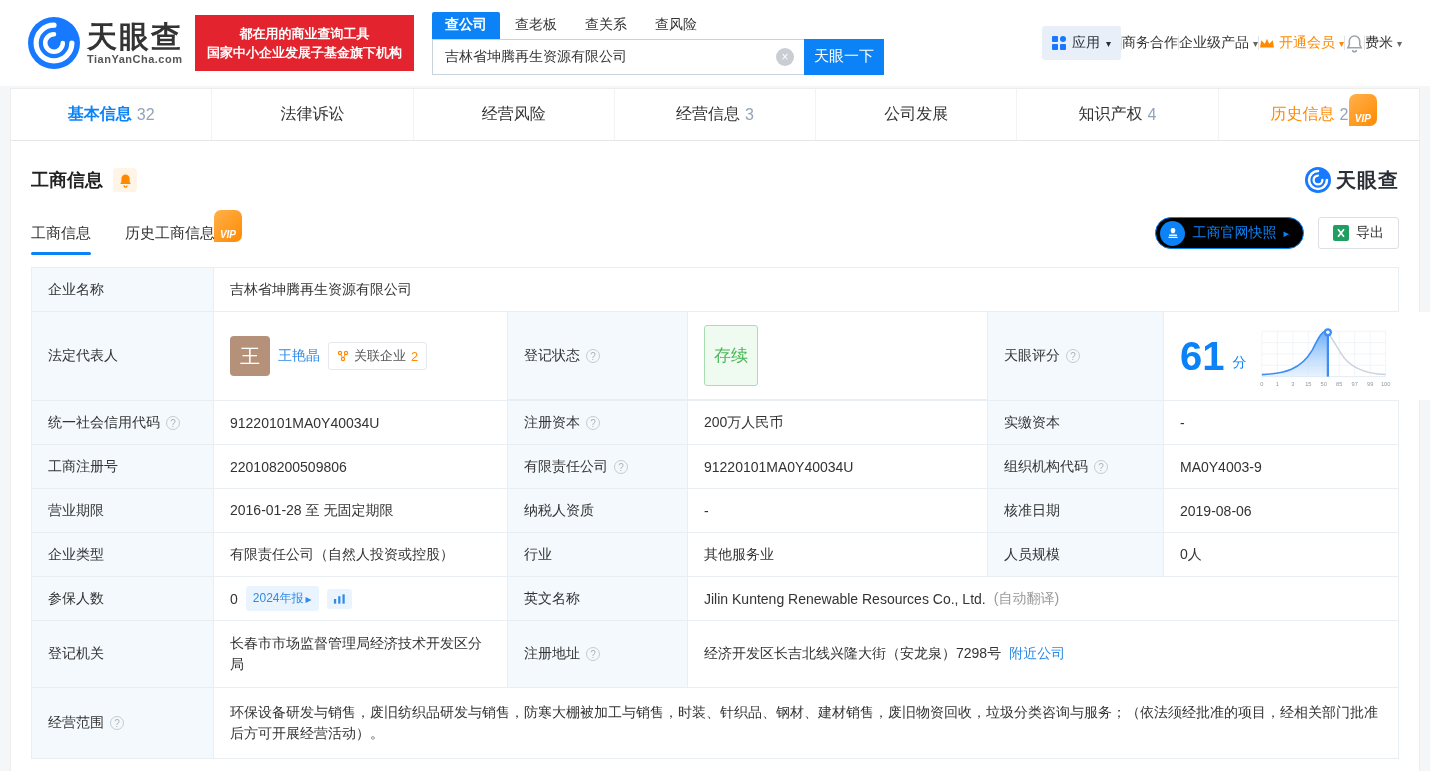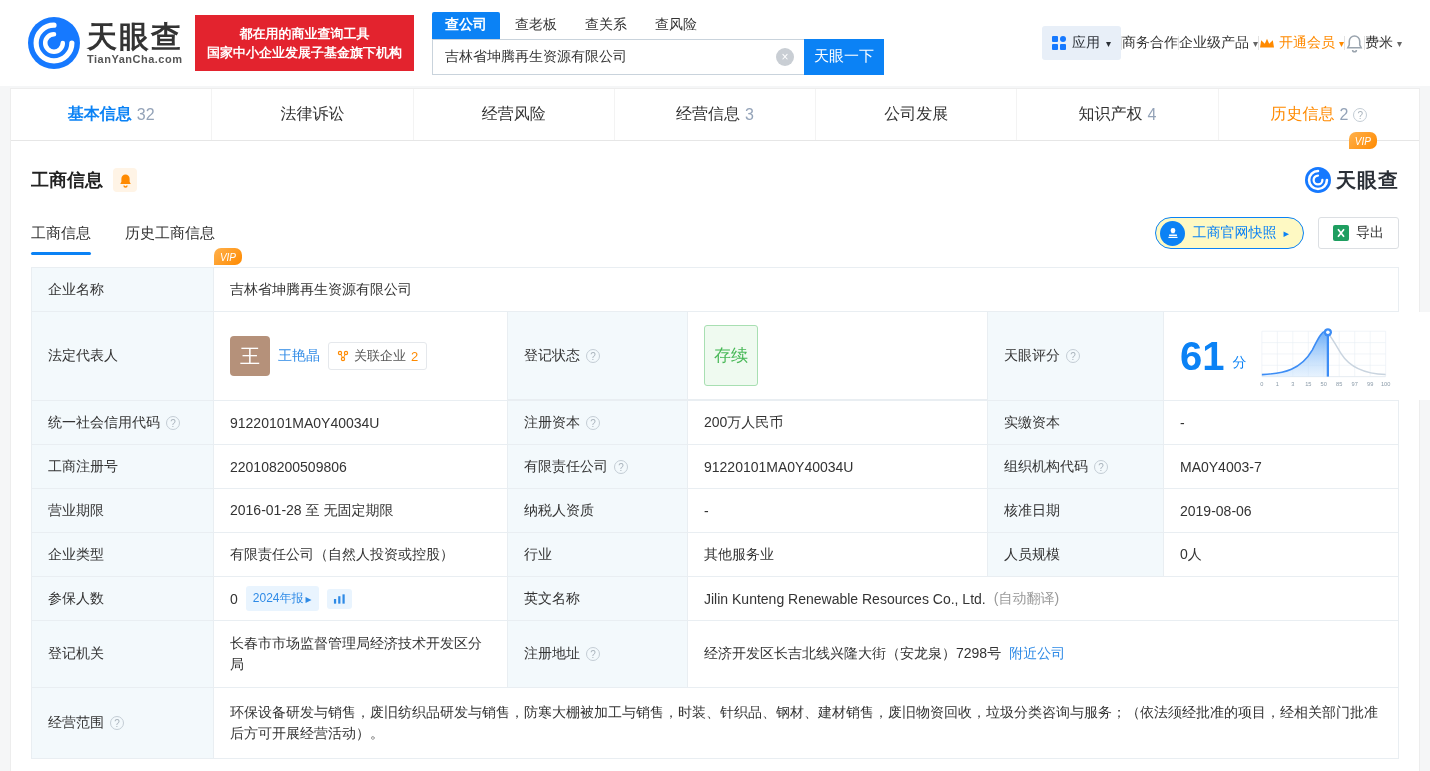--- a/index.html
+++ b/index.html
@@ -68,22 +68,22 @@
   .mtab.hist .mlabel { color: #ff8a00; }
   .mcount { font-size: 16px; color: #94a3b8; }
   .q {
     width: 14px; height: 14px; border: 1px solid #c4cdd5; border-radius: 50%;
     color: #aab4bd; font-size: 10px; line-height: 13px; text-align: center; display: inline-block;
     cursor: pointer; flex: none;
   }
   .tab-vip { position: absolute; top: 5px; right: 42px; }
   .vipbadge {
     background: linear-gradient(135deg,#ffb14d,#ff8a00); color: #fff; font-size: 10px;
-    font-style: italic; font-weight: 400; padding: 4px 6px 2px; border-radius: 7px 7px 7px 0;
-    display: inline-block; line-height: 11px; margin-top: 38px;
+    font-style: italic; font-weight: 700; padding: 19px 6px 2px; border-radius: 7px 7px 7px 0;
+    display: inline-block; line-height: 11px;
   }
   
   .content { padding: 0 20px; }
   .sec-head { display: flex; align-items: center; justify-content: space-between; margin-top: 24px; height: 30px; }
   .sec-left { display: flex; align-items: center; gap: 10px; }
   .sec-left h2 { font-size: 18px; font-weight: 700; color: #222; }
   .bellbox {
     width: 24px; height: 24px; background: #fff4e6; border-radius: 4px;
     display: flex; align-items: center; justify-content: center; cursor: pointer;
   }
@@ -93,21 +93,21 @@
   .subrow { display: flex; align-items: flex-end; justify-content: space-between; margin-top: 18px; height: 42px; }
   .subtabs { display: flex; gap: 34px; align-items: flex-end; }
   .subtab { font-size: 15px; color: #333; padding-bottom: 12px; position: relative; cursor: pointer; }
   .subtab.active::after {
     content: ""; position: absolute; left: 0; right: 0; bottom: 0; height: 3px; background: #0b82f5; border-radius: 2px;
   }
   .subtab .vipbadge { position: absolute; top: -14px; right: -27px; }
   .actions { display: flex; gap: 14px; padding-bottom: 6px; }
   .snapshot {
     display: flex; align-items: center; gap: 7px; height: 32px; padding: 0 14px 0 4px;
-    border: 1px solid #0b82f5; border-radius: 16px; background: #fef9c3; color: #0b82f5;
+    border: 1px solid #0b82f5; border-radius: 16px; background: #000000; color: #0b82f5;
     font-size: 14px; cursor: pointer; font-family: inherit;
   }
   .stampcircle {
     width: 25px; height: 25px; border-radius: 50%; background: #0b82f5;
     display: flex; align-items: center; justify-content: center;
   }
   .arrowg { font-size: 11px; color: #0b82f5; }
   .export {
     display: flex; align-items: center; gap: 7px; height: 32px; padding: 0 14px;
     border: 1px solid #dcdfe3; border-radius: 3px; background: #fff; color: #333;
@@ -440,21 +440,21 @@
           <span class="q">?</span>
         </div>
         <div class="td v w4">
             <span>91220101MA0Y40034U</span>
           </div>
         <div class="td l w5">
           <span>组织机构代码</span>
           <span class="q">?</span>
         </div>
         <div class="td v w6">
-            <span>MA0Y4003-7</span>
+            <span>MA0Y4003-9</span>
           </div>
       </div>
 
       <div class="tr">
         <div class="td l w1">
             <span>营业期限</span>
           </div>
         <div class="td v w2">
             <span>2016-01-28 至 无固定期限</span>
           </div>

